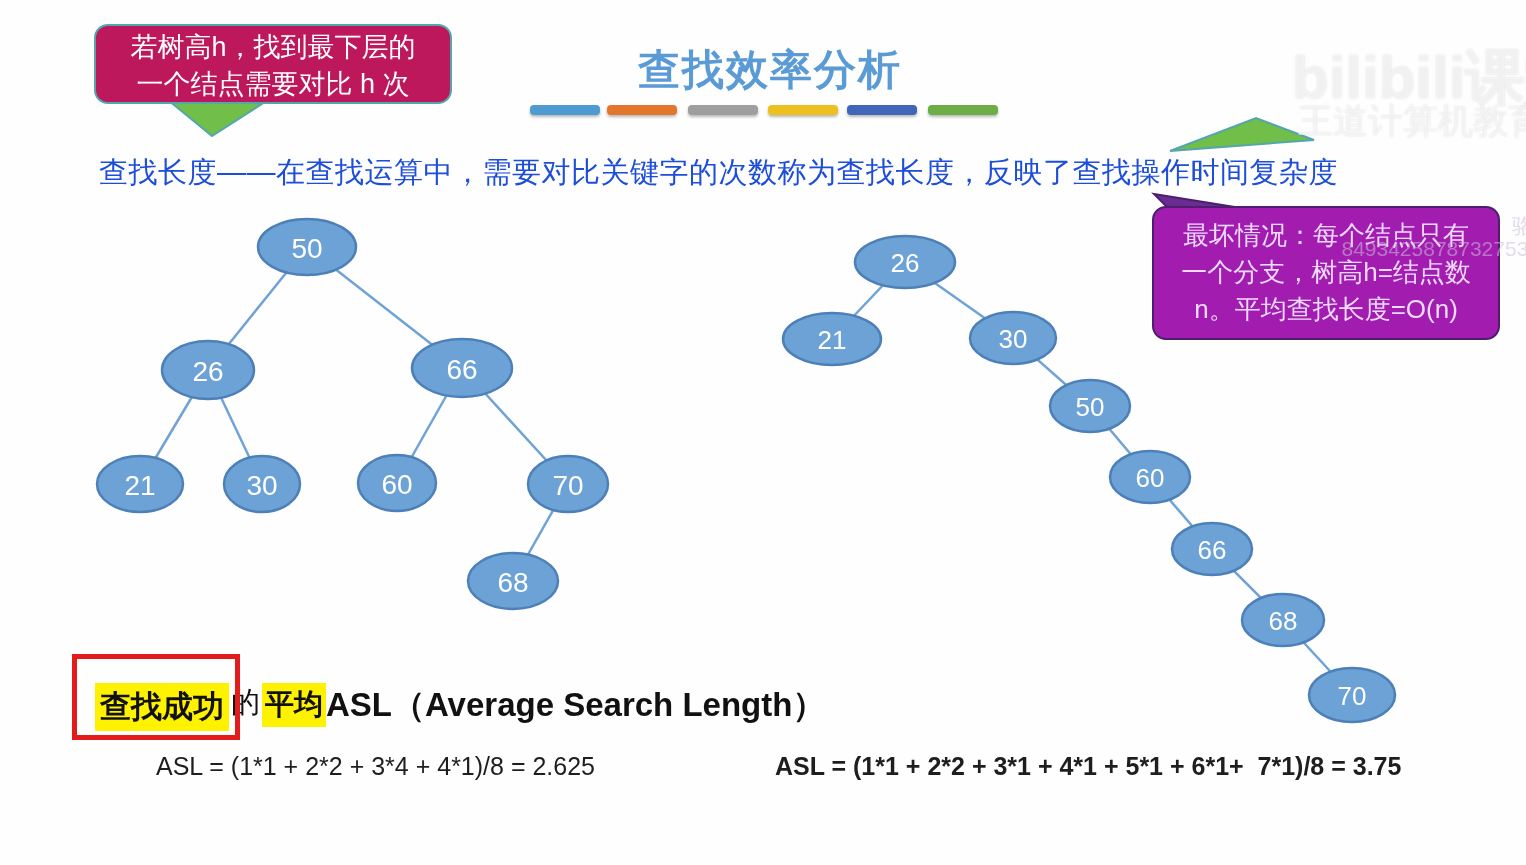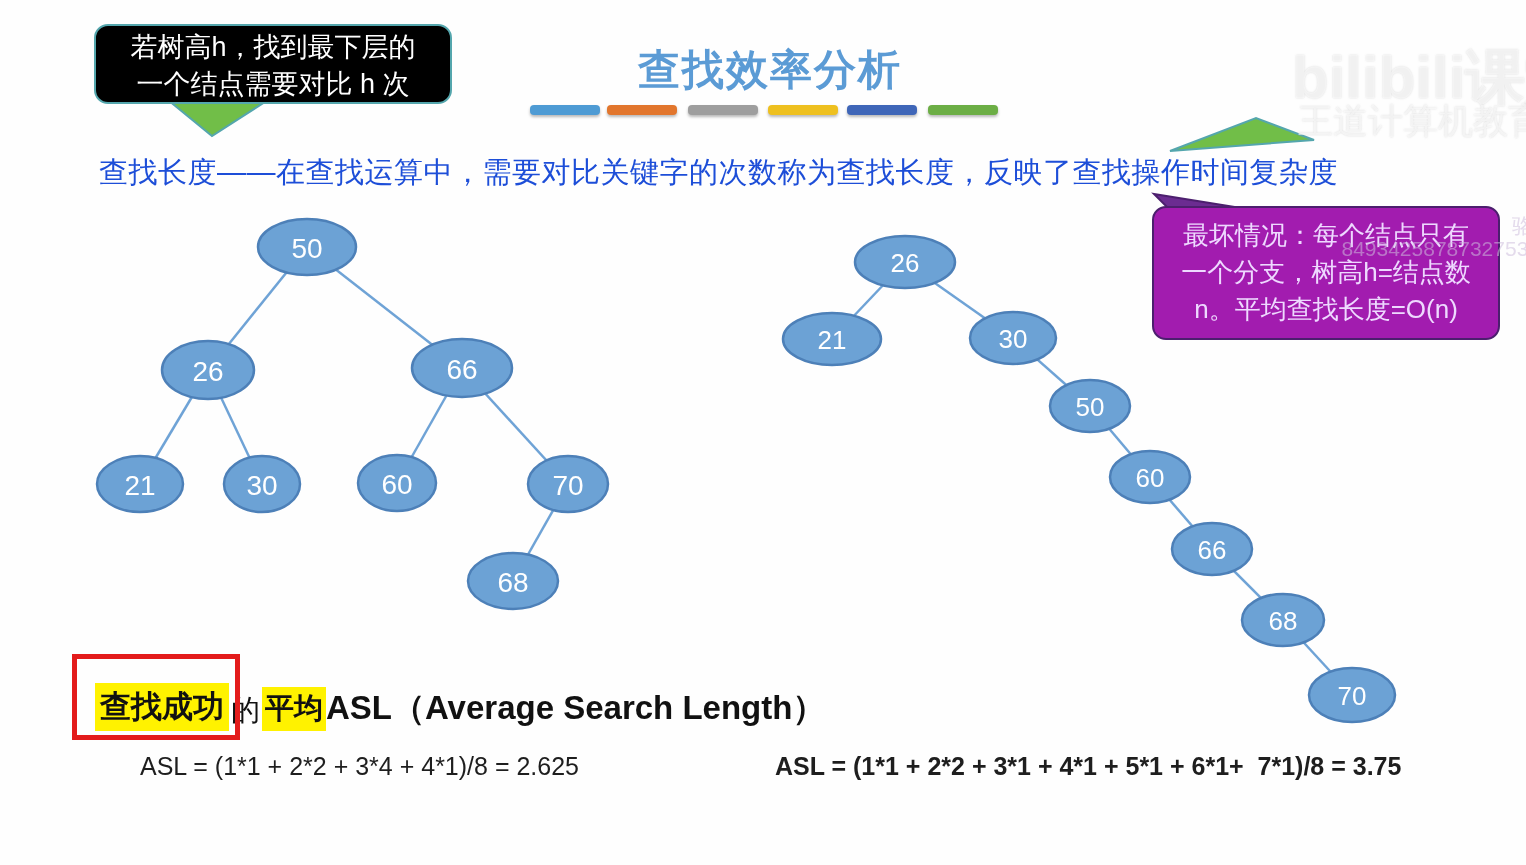--- a/index.html
+++ b/index.html
@@ -13,50 +13,50 @@
     left:600px;top:42px;width:340px;text-align:center;
     font-size:42px;font-weight:600;color:#5b9bd5;letter-spacing:2px;
   }
   .bar{height:10px;width:70px;top:105px;border-radius:4px;
        box-shadow:0 2px 3px rgba(0,0,0,.28);}
   
   .bubble{
     border-radius:14px;color:#fff;text-align:center;
     z-index:3;box-sizing:border-box;
   }
-  .bubble.green{background:#000000;border:2px solid #54a6ad;}
+  .bubble.green{background:#be185d;border:2px solid #54a6ad;}
   .bubble.purple{background:#a21caf;border:2px solid #4c1f6e;color:#eed9ff;}
   .bubble .ln{font-size:26px;line-height:37px;white-space:nowrap;}
   #bubble-tree-height{left:94px;top:24px;width:358px;height:80px;padding-top:3px;}
   #bubble-tree-height .ln{font-size:27px;}
   #bubble-best-case{left:1108px;top:8px;width:378px;height:137px;padding-top:10px;}
   #bubble-worst-case{left:1152px;top:206px;width:348px;height:134px;padding-top:9px;}
   
   .definition{
     left:99px;top:153px;font-size:29px;color:#1d4ed8;letter-spacing:0.5px;
     white-space:nowrap;
   }
   
   .asl-heading{
-    left:95px;top:683px;display:flex;align-items:flex-end;
+    left:95px;top:683px;display:flex;align-items:flex-start;
     color:#111;white-space:pre;z-index:4;
   }
   .hl{background:#fff200;}
   .asl-success{font-size:31px;font-weight:bold;padding:3px 5px;}
   .asl-particle{font-size:29px;padding:0 2px;}
   .asl-average{font-size:29px;font-weight:bold;padding:2px 3px;}
   .asl-suffix{font-size:29px;padding:0 4px;}
   .asl-abbrev{font-size:33px;font-weight:bold;}
   .red-box{
     left:72px;top:654px;width:158px;height:76px;
     border:5px solid #e31b1b;z-index:5;
   }
   
   .formula{font-size:25px;color:#1e1e1e;white-space:pre;}
-  #formula-balanced{left:140px;top:752px;}
+  #formula-balanced{left:156px;top:752px;}
   #formula-skewed{left:775px;top:752px;font-weight:bold;}
   
   .wm{color:rgba(255,255,255,0.62);z-index:6;white-space:nowrap;
       text-shadow:0 0 2px rgba(150,150,150,0.35);}
   #wm-platform{left:1292px;top:38px;font-size:60px;font-weight:bold;}
   #wm-brand{left:1298px;top:98px;font-size:35px;}
   #wm-user{left:1340px;top:214px;font-size:21px;color:rgba(205,190,220,0.55);
            text-shadow:none;text-align:right;width:200px;line-height:23px;}
   
   #diagram-layer{left:0;top:0;z-index:1;}

